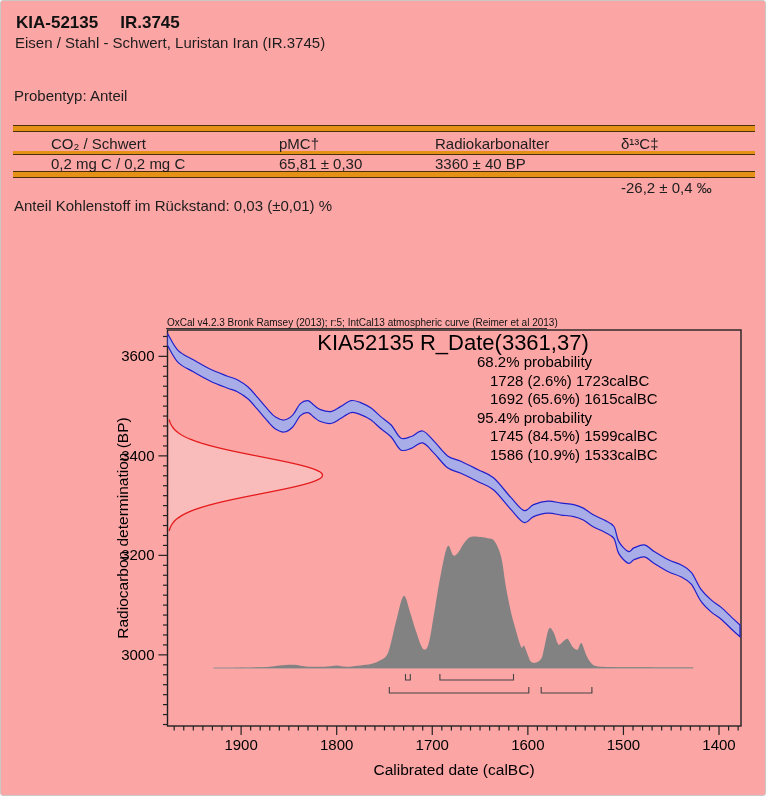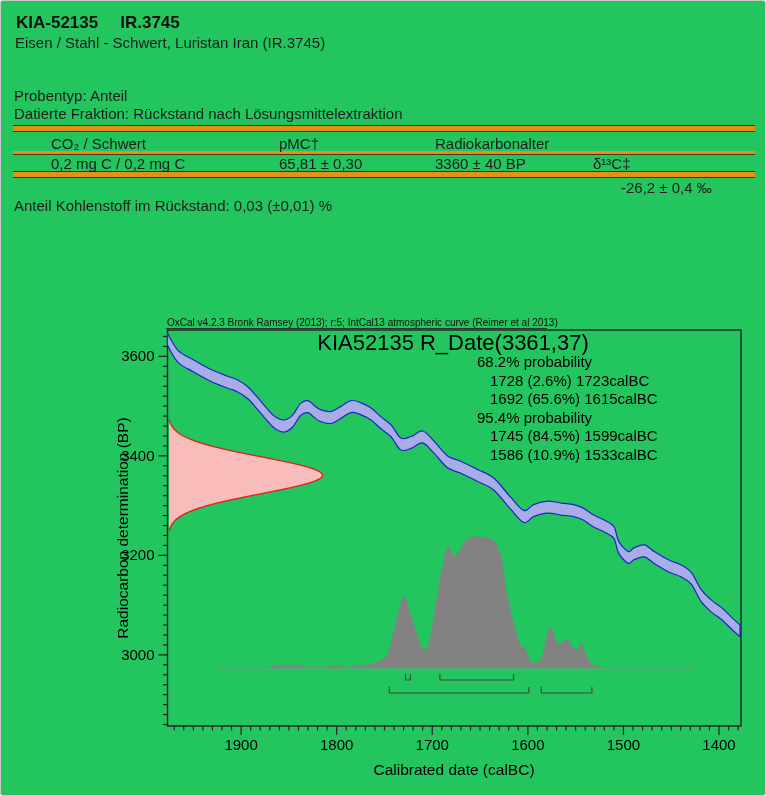--- a/index.html
+++ b/index.html
@@ -1,17 +1,17 @@
 <!DOCTYPE html>
 <html><head>
 <meta charset="utf-8">
 <style>
   html,body{margin:0;padding:0;background:#ffffff;}
   .page{position:relative;width:764px;height:794px;border:1px solid #c9c9c9;border-radius:3px;
-        background:#22c55e;overflow:hidden;font-family:"Liberation Sans",sans-serif;color:#1c1c1c;}
+        background:#fca5a5;overflow:hidden;font-family:"Liberation Sans",sans-serif;color:#1c1c1c;}
   .abs{position:absolute;white-space:nowrap;}
   .doc-title{font-size:17px;font-weight:bold;color:#111;}
   .doc-title .gap{margin-left:22px;}
   .t15{font-size:15px;color:#1d1d1d;}
   .rule{position:absolute;left:12px;width:742px;box-sizing:border-box;background:#e59118;}
   .rule.thick{height:7px;border-top:1.5px solid #4a3208;border-bottom:1.5px solid #4a3208;}
   .rule.thin{height:4px;border-bottom:1.5px solid #4a3208;}
   svg{position:absolute;left:0;top:0;}
   .attr-text{font:10px "Liberation Sans",sans-serif;fill:#111;}
   .chart-title{font:22px "Liberation Sans",sans-serif;fill:#000;}
@@ -22,30 +22,29 @@
 </head>
 <body>
 
 <div class="page">
 
   <div class="abs doc-title" style="left:15px;top:12px;">
     <span>KIA-52135</span><span class="gap">IR.3745</span>
   </div>
   <div class="abs t15" style="left:14px;top:33px;">Eisen / Stahl - Schwert, Luristan Iran (IR.3745)</div>
   <div class="abs t15" style="left:13px;top:86px;">Probentyp: Anteil</div>
-  <div class="abs t15" style="left:13px;top:104px;">Datierte Fraktion: Rückstand nach Lösungsmittelextraktion</div>
 
   <div class="rule thick" style="top:124px;"></div>
   <div class="rule thin" style="top:150px;"></div>
   <div class="rule thick" style="top:170px;"></div>
 
   <div class="abs t15" style="left:50px;top:134px;">CO₂ / Schwert</div>
   <div class="abs t15" style="left:278px;top:134px;">pMC†</div>
   <div class="abs t15" style="left:434px;top:134px;">Radiokarbonalter</div>
-  <div class="abs t15" style="left:592px;top:134px;margin-top:20px;">δ¹³C‡</div>
+  <div class="abs t15" style="left:620px;top:134px;">δ¹³C‡</div>
 
   <div class="abs t15" style="left:50px;top:154px;">0,2 mg C / 0,2 mg C</div>
   <div class="abs t15" style="left:278px;top:154px;">65,81 ± 0,30</div>
   <div class="abs t15" style="left:434px;top:154px;">3360 ± 40 BP</div>
   <div class="abs t15" style="left:620px;top:154px;margin-top:24px;">-26,2 ± 0,4 ‰</div>
 
   <div class="abs t15" style="left:13px;top:196px;">Anteil Kohlenstoff im Rückstand: 0,03 (±0,01) %</div>
 
   <svg width="766" height="796" viewBox="0 0 766 796">
     <defs>

